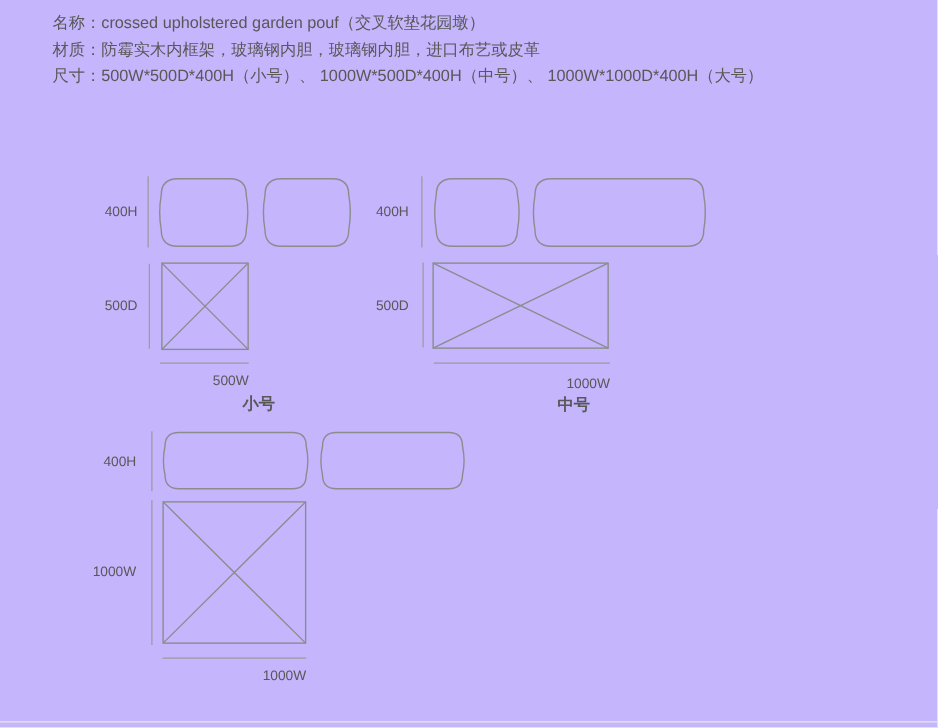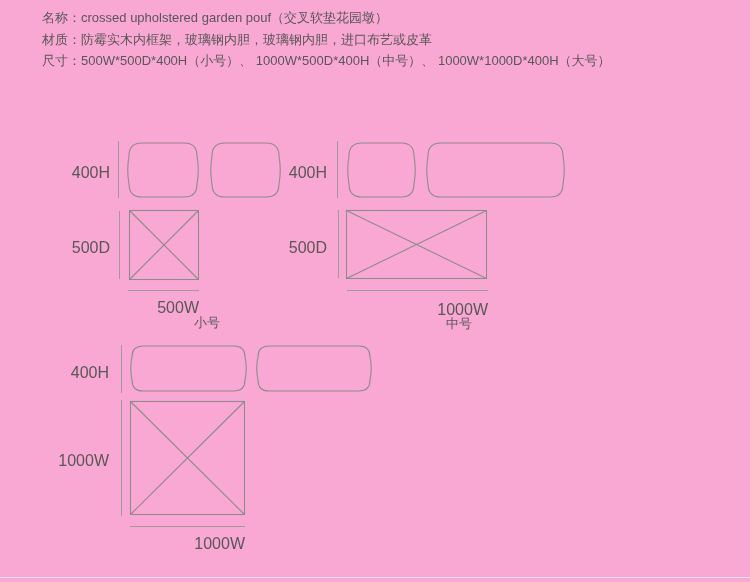--- a/index.html
+++ b/index.html
@@ -1,36 +1,36 @@
 <!DOCTYPE html>
 <html><head>
 <meta charset="utf-8">
 <style>
   html,body{margin:0;padding:0;background:#ffffff;}
   .canvas{
     position:relative;
     width:750px;height:582px;
-    background:#f9a8d4;
+    background:#c4b5fd;
     font-family:"Liberation Sans","DejaVu Sans",sans-serif;
     color:#595757;
     overflow:hidden;
   }
   
   .spec-list{position:absolute;left:42px;top:7px;font-size:13px;line-height:21.5px;white-space:nowrap;}
   .spec-row span{white-space:pre;}
   
-  .dim-label{position:absolute;font-size:16px;color:#595757;white-space:nowrap;}
+  .dim-label{position:absolute;font-size:11px;color:#595757;white-space:nowrap;}
   .dim-label.right{text-align:right;}
   .dim-label.center{text-align:right;}
   .vline{position:absolute;width:1px;background:#9c9c9c;}
   .hline{position:absolute;height:1px;background:#9c9c9c;}
   .shape{position:absolute;}
   svg{display:block;overflow:visible;}
   svg path,svg rect,svg line{fill:none;stroke:#8c8c8c;stroke-width:1.1;}
-  .size-label{position:absolute;font-size:13px;color:#595757;white-space:nowrap;}
+  .size-label{position:absolute;font-size:13px;color:#595757;white-space:nowrap;font-weight:bold;}
   .bottom-divider{position:absolute;left:0;top:577px;width:750px;height:1px;background:#e8e8e8;}
 </style>
 </head>
 <body>
 
 <div class="canvas">
 
   <div class="spec-list">
     <div class="spec-row"><span>名称：</span><span>crossed upholstered garden pouf（交叉软垫花园墩）</span></div>
     <div class="spec-row"><span>材质：</span><span>防霉实木内框架，玻璃钢内胆，玻璃钢内胆，进口布艺或皮革</span></div>

